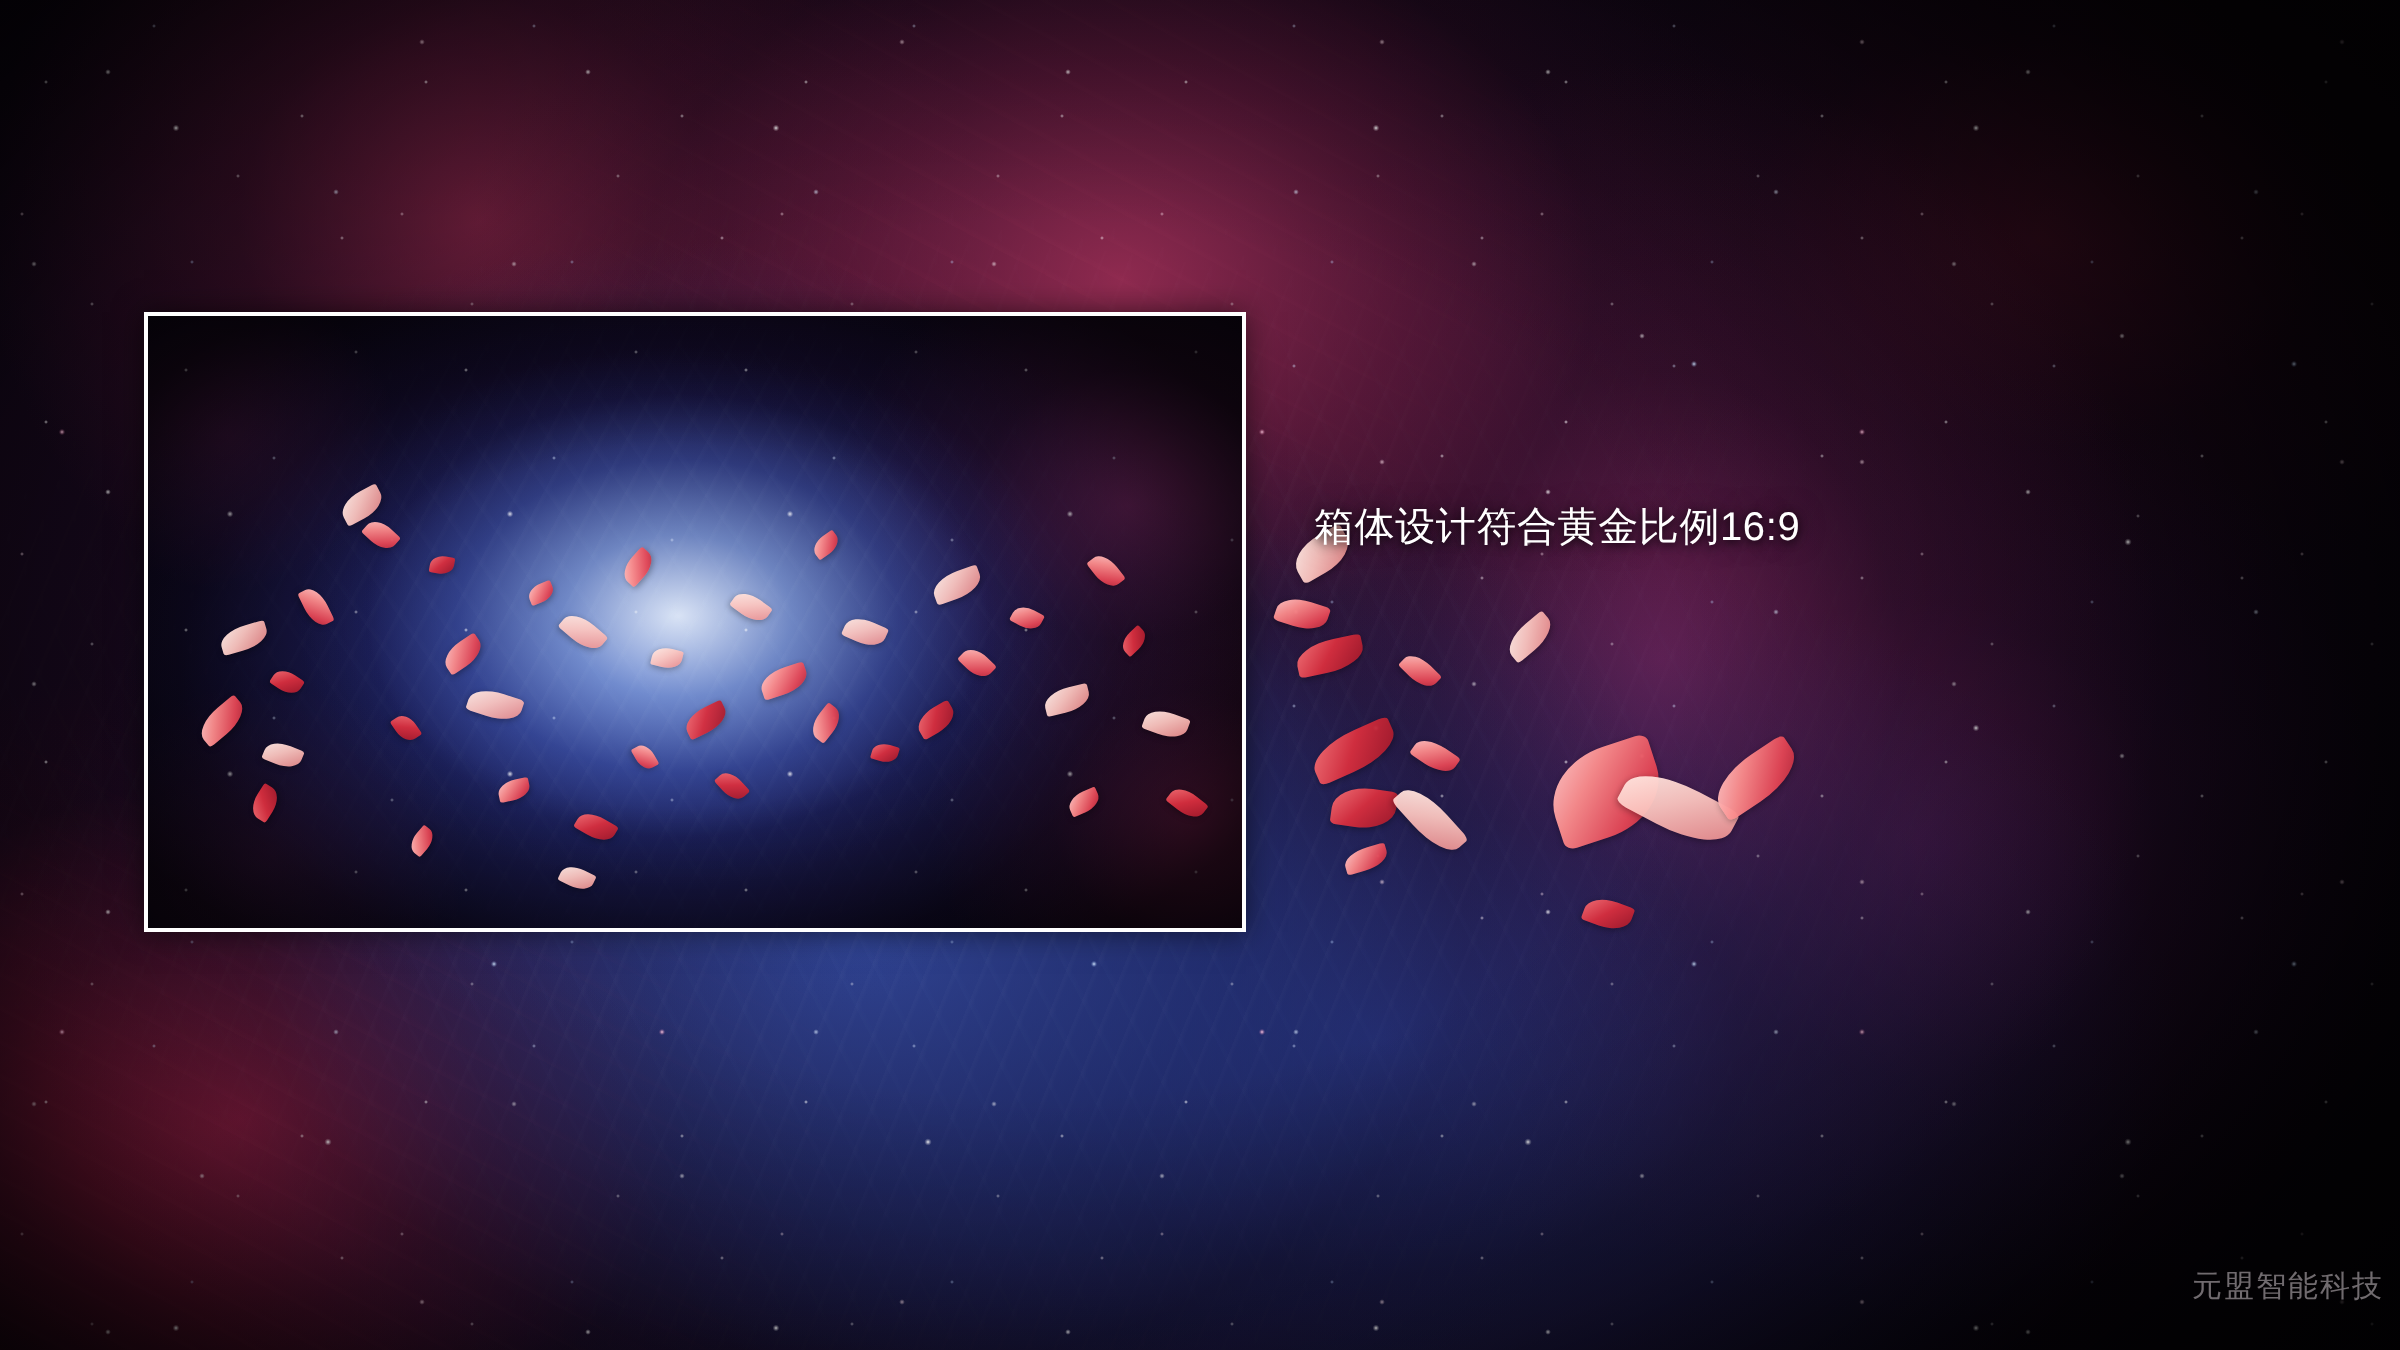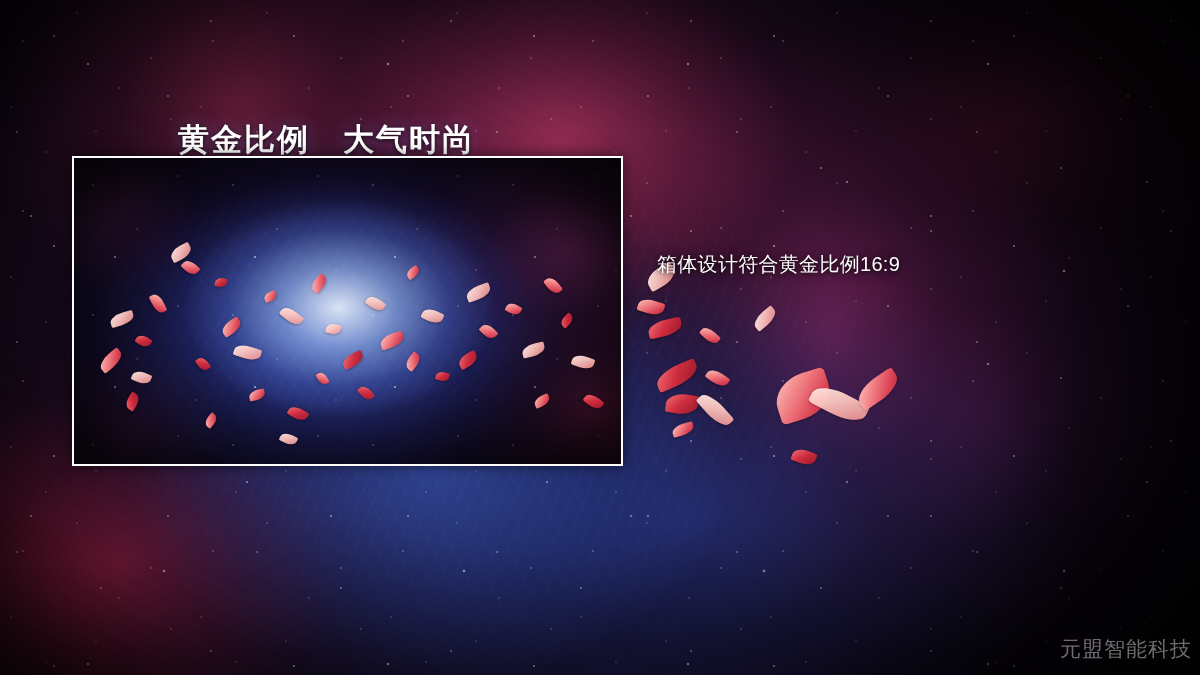--- a/index.html
+++ b/index.html
@@ -302,22 +302,22 @@
     letter-spacing: .3px;
     white-space: nowrap;
     text-shadow: 0 1px 4px rgba(0,0,0,.8), 0 0 12px rgba(0,0,0,.5);
   }
   #bodytext p:last-child { margin-bottom: 12px; }
 
   
   #watermark {
     position: absolute;
     right: 8px;
-    bottom: 12px;
-    font-size: 21px;
+    bottom: 22px;
+    font-size: 15px;
     color: rgba(215,205,210,0.52);
     letter-spacing: 1px;
     white-space: nowrap;
   }
 </style>
 </head>
 <body>
 
 <div id="slide">
 
@@ -341,21 +341,20 @@
       <div class="petal pale" style="left: 810px; top: 392px; width: 58px; height: 24px; transform: rotate(28deg);"></div>
       <div class="petal" style="left: 855px; top: 378px; width: 46px; height: 22px; transform: rotate(-34deg);"></div>
       <div class="petal deep" style="left: 792px; top: 450px; width: 24px; height: 14px; transform: rotate(20deg);"></div>
       <div class="petal pale" style="left: 646px; top: 268px; width: 30px; height: 18px; transform: rotate(-30deg);"></div>
       <div class="petal" style="left: 638px; top: 300px; width: 26px; height: 14px; transform: rotate(18deg);"></div>
       <div class="petal deep" style="left: 648px; top: 320px; width: 34px; height: 16px; transform: rotate(-12deg);"></div>
       <div class="petal" style="left: 700px; top: 330px; width: 20px; height: 11px; transform: rotate(44deg);"></div>
       <div class="petal pale" style="left: 752px; top: 312px; width: 26px; height: 13px; transform: rotate(-40deg);"></div>
     </div>
 
-  <h1 id="title">黄金比例　大气时尚</h1>
 
   <div id="panel">
     <div class="panel-img"></div>
     <div class="panel-wisp"></div>
     <div class="panel-stars"></div>
     <div class="panel-vig"></div>
     <div class="panel-img" id="panel-petals" style="background:none">
         <div class="petal pale" style="left: 96px; top: 88px; width: 22px; height: 13px; transform: rotate(-28deg);"></div>
         <div class="petal" style="left: 108px; top: 104px; width: 17px; height: 11px; transform: rotate(42deg);"></div>
         <div class="petal deep" style="left: 141px; top: 120px; width: 12px; height: 9px; transform: rotate(10deg);"></div>

